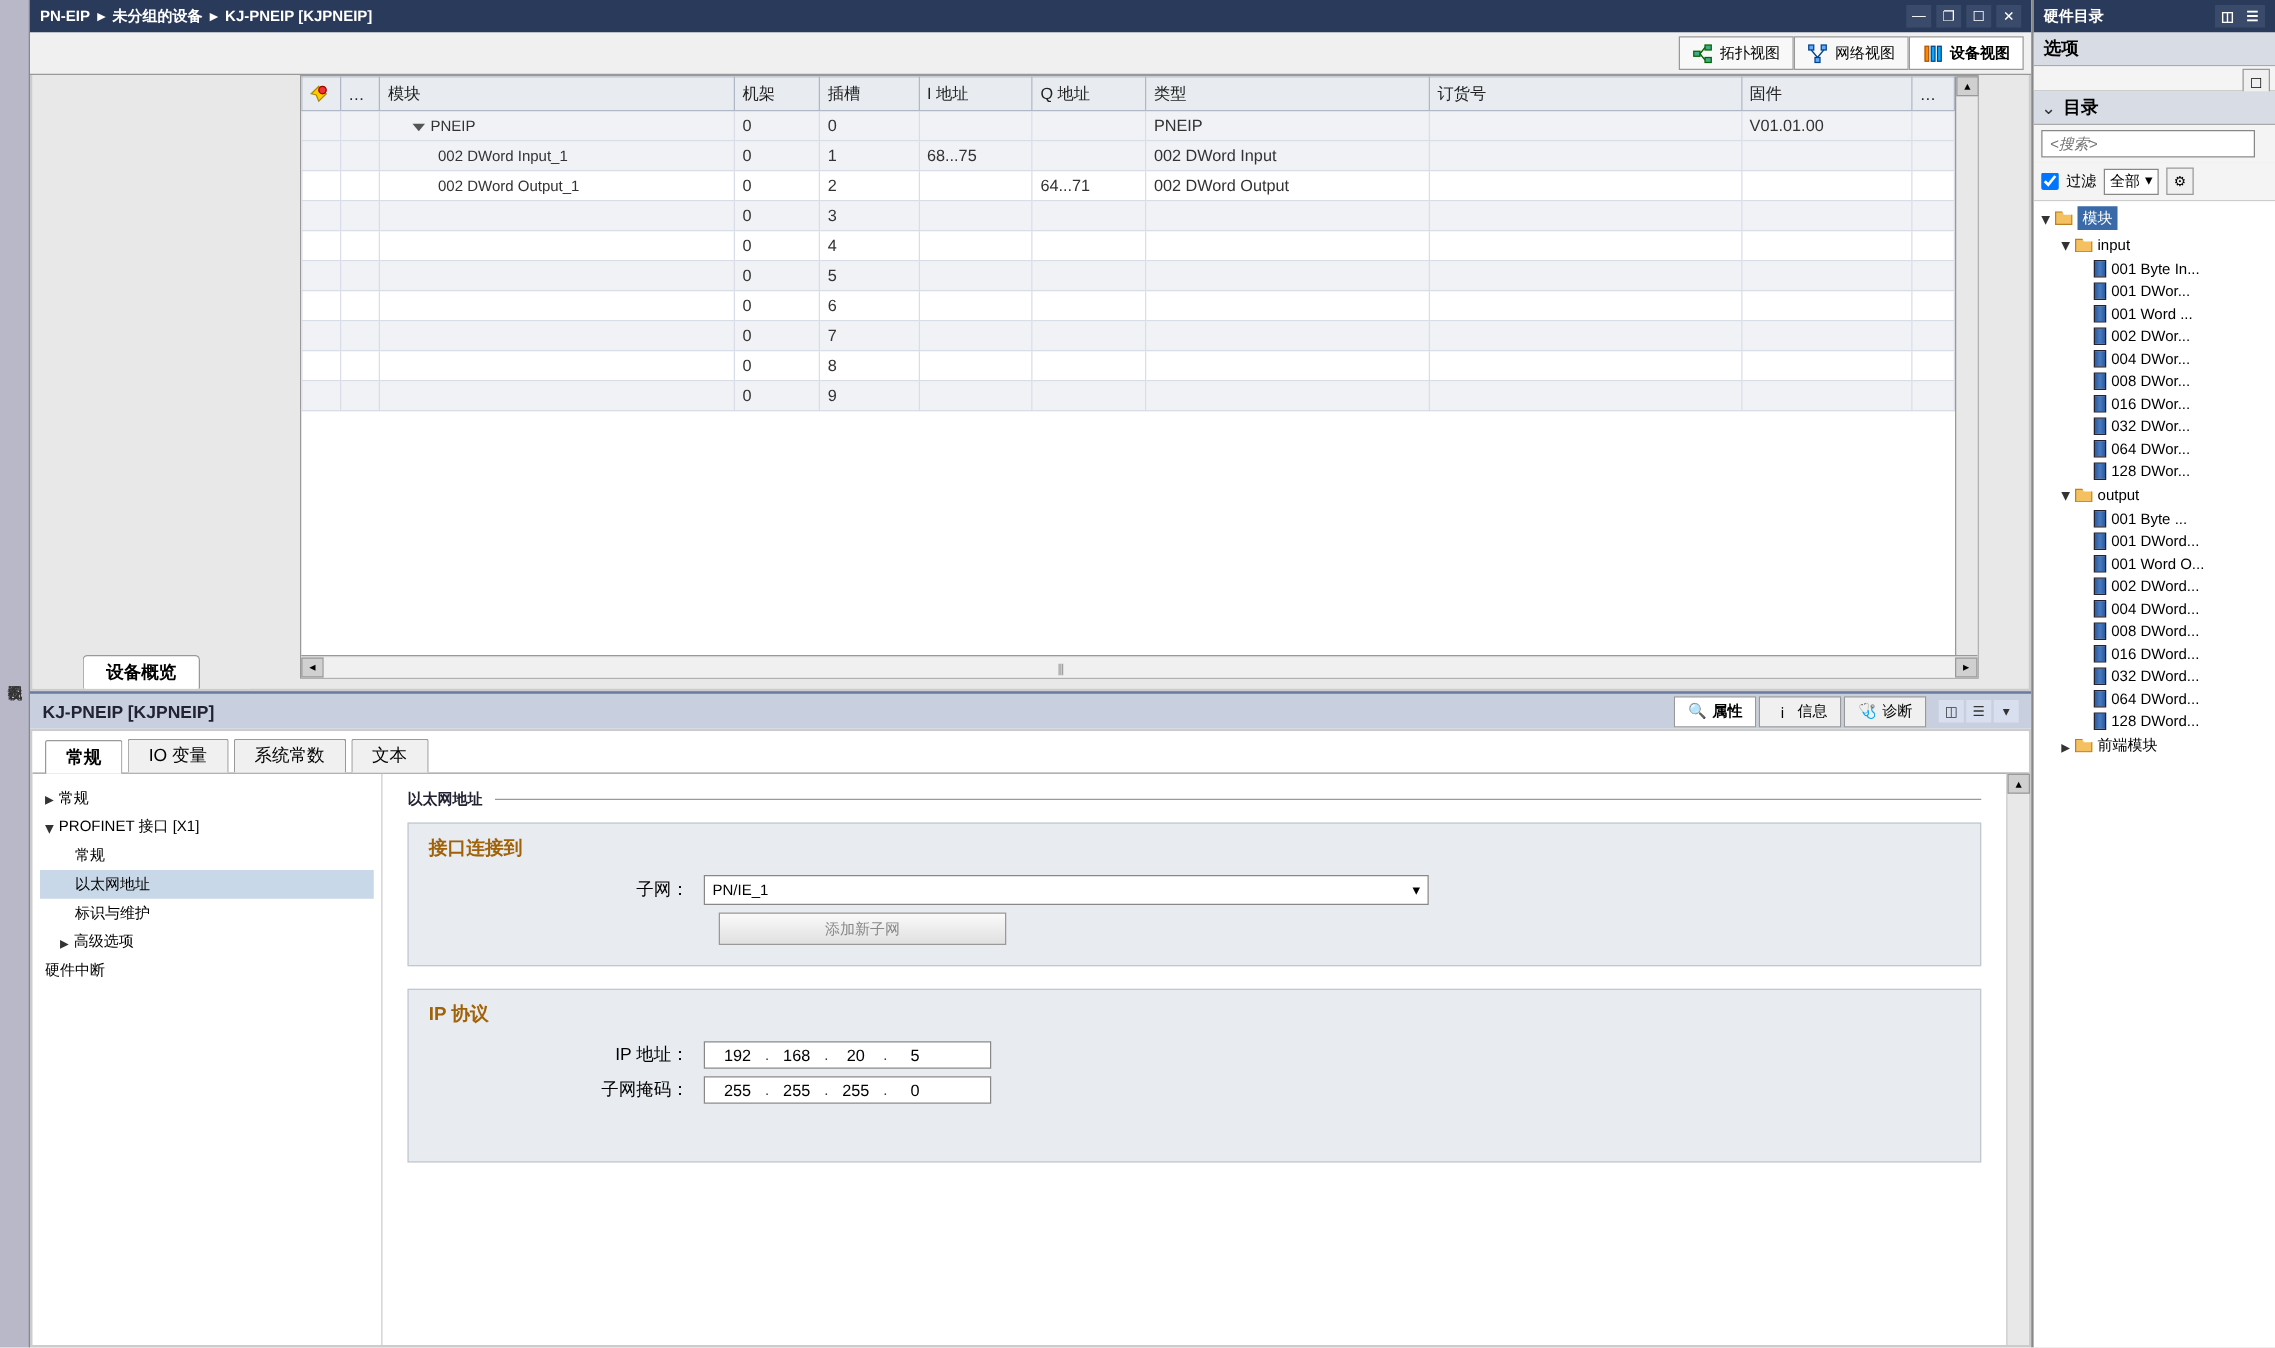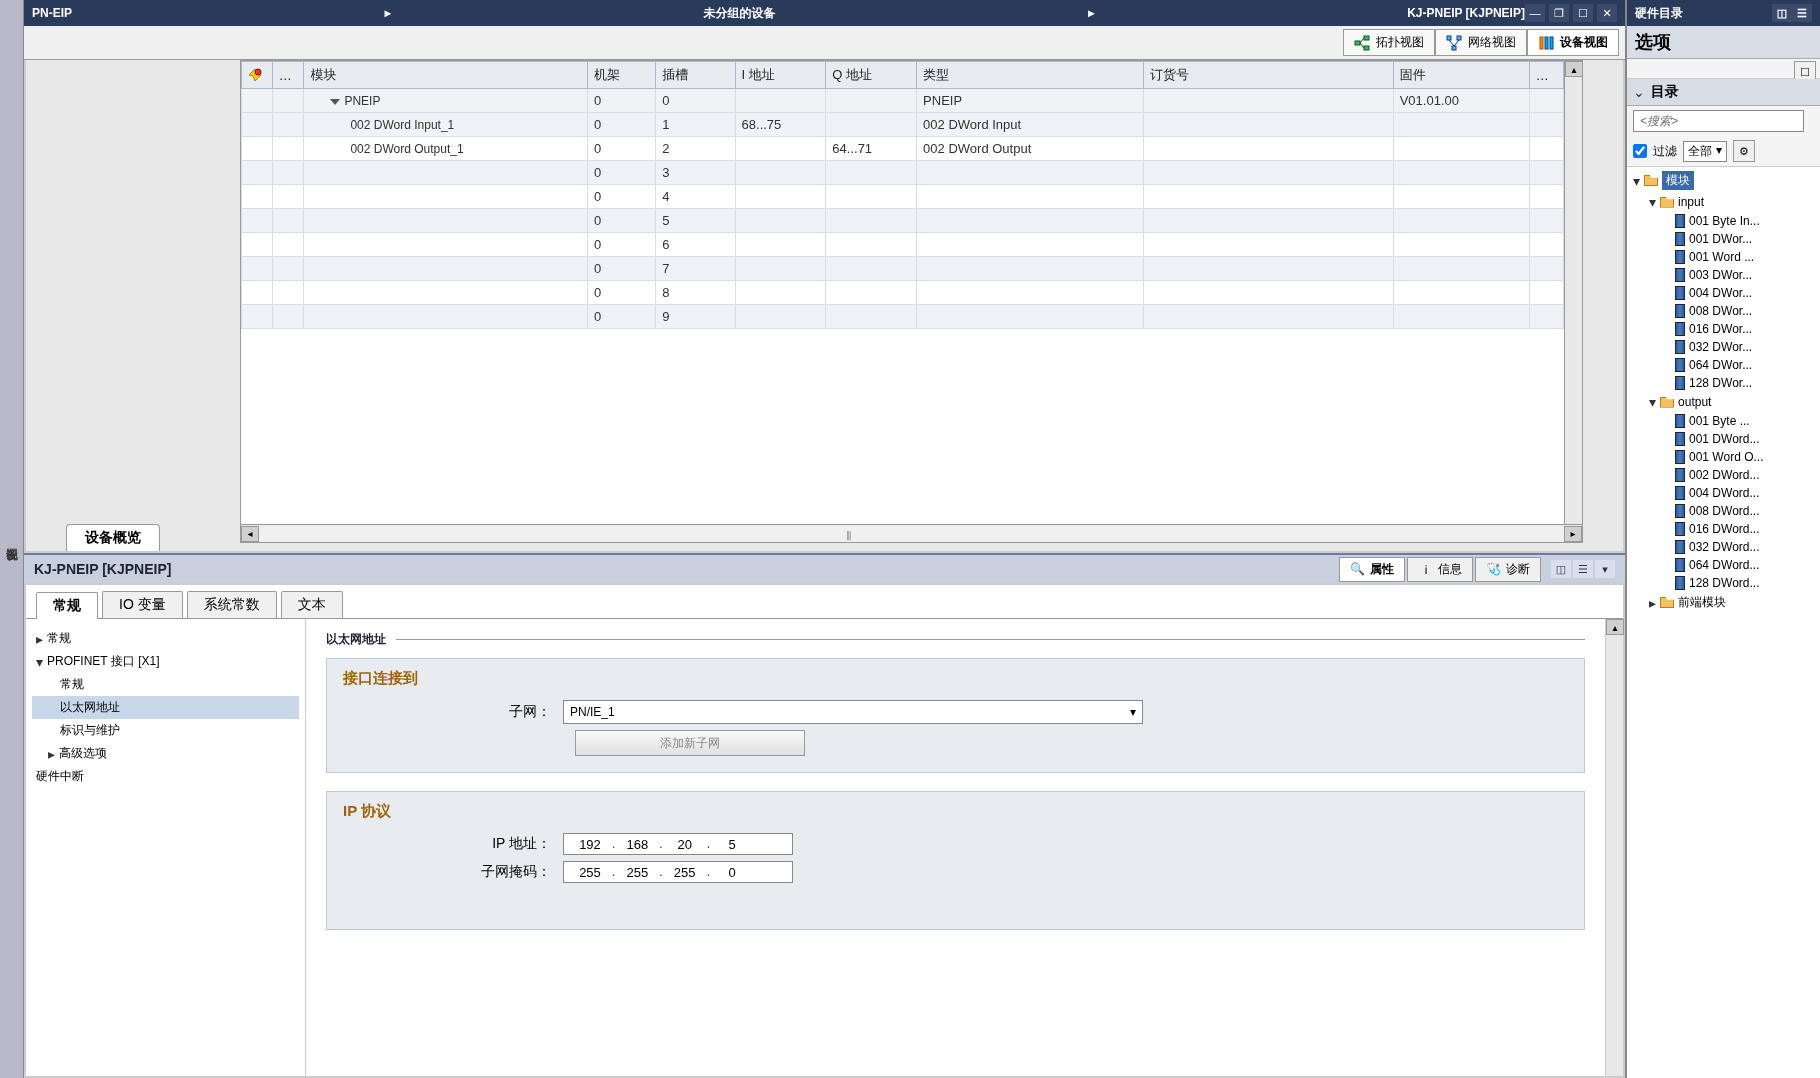--- a/index.html
+++ b/index.html
@@ -1,21 +1,21 @@
 <!DOCTYPE html>
 <html><head>
 <meta charset="utf-8">
 <style>
 * { box-sizing: border-box; margin: 0; padding: 0; font-family: "Microsoft YaHei", Arial, sans-serif; font-size: 12px; }
 body { background: #e8e8e8; overflow: hidden; }
 .app { display: flex; width: 1820px; height: 1078px; }
 .main-area { flex: 1; display: flex; flex-direction: column; min-width: 0; }
 .sidebar-tab { width: 24px; background: #b8b8c8; writing-mode: vertical-rl; text-orientation: upright; display: flex; align-items: center; justify-content: center; color: #333; border-right: 1px solid #888; cursor: pointer; }
 .title-bar { background: #2a3a5a; color: #fff; height: 26px; display: flex; align-items: center; padding: 0 8px; }
-.title-bar .breadcrumb { flex: 1; display: flex; align-items: center; gap: 6px; font-weight: bold; justify-content: space-between; }
+.title-bar .breadcrumb { flex: 1; display: flex; align-items: center; gap: 6px; font-weight: bold; }
 .title-bar .win-controls { display: flex; gap: 4px; }
 .win-btn { width: 20px; height: 18px; background: #3a4a6a; color: #fff; display: flex; align-items: center; justify-content: center; cursor: pointer; font-size: 11px; }
 .view-tabs-row { background: #f0f0f0; border-bottom: 1px solid #999; height: 34px; display: flex; align-items: center; justify-content: flex-end; padding: 0 6px; gap: 0; }
 .view-tab { border: 1px solid #999; padding: 4px 10px; background: #f8f8f8; display: flex; align-items: center; gap: 6px; cursor: pointer; font-size: 14px; }
 .view-tab.active { background: #fff; font-weight: bold; }
 .icon-sm { width: 16px; height: 16px; display: inline-flex; align-items: center; justify-content: center; }
 .device-panel { flex: 1; display: flex; flex-direction: row; background: #e8e8e8; min-height: 0; border: 2px solid #ccc; border-top: none; }
 .tab-strip { display: flex; align-items: flex-end; padding: 4px 40px 0 40px; background: #e8e8e8; }
 .file-tab { background: #fff; border: 1px solid #999; border-bottom: none; padding: 4px 18px; font-size: 14px; font-weight: bold; border-radius: 4px 4px 0 0; }
 .grid-wrap { flex: 1; background: #fff; margin: 0 40px 8px 40px; border: 1px solid #999; display: flex; flex-direction: column; min-height: 0; }
@@ -54,21 +54,21 @@
 .form-row { display: flex; align-items: center; margin: 6px 0; }
 .form-label { width: 220px; text-align: right; padding-right: 12px; font-size: 14px; }
 .form-select { flex: 1; max-width: 580px; height: 24px; border: 1px solid #888; background: #fff; padding: 2px 6px; display: flex; align-items: center; justify-content: space-between; cursor: pointer; }
 .form-btn { margin-left: 232px; width: 230px; height: 26px; background: linear-gradient(#fafafa,#e0e0e0); border: 1px solid #999; color: #888; cursor: pointer; }
 .ip-input { display: flex; gap: 0; border: 1px solid #888; background: #fff; height: 22px; align-items: center; padding: 0 4px; width: 230px; }
 .ip-seg { width: 44px; text-align: center; border: none; outline: none; font-size: 13px; }
 .ip-dot { color: #333; }
 .right-panel { width: 195px; background: #e8e8e8; display: flex; flex-direction: column; border-left: 2px solid #888; }
 .right-title { background: #2a3a5a; color: #fff; height: 26px; display: flex; align-items: center; padding: 0 8px; font-weight: bold; }
 .right-title span:first-child { flex: 1; }
-.right-section-hdr { background: #d8dce4; border-bottom: 1px solid #aaa; padding: 4px 8px; font-size: 18px; font-weight: bold; }
+.right-section-hdr { background: #d8dce4; border-bottom: 1px solid #aaa; padding: 4px 8px; font-size: 14px; font-weight: bold; }
 .cat-header { display: flex; align-items: center; gap: 6px; padding: 4px 6px; background: #d8dce4; border-bottom: 1px solid #aaa; }
 .exp-caret { cursor: pointer; font-size: 14px; color: #333; }
 .cat-title { font-size: 14px; font-weight: bold; flex: 1; }
 .search-row { display: flex; align-items: center; gap: 16px; padding: 4px 6px; background: #f4f4f4; }
 .search-input { flex: 1; height: 22px; border: 1px solid #888; padding: 2px 6px; font-style: italic; color: #888; }
 .tb-btn { width: 22px; height: 22px; border: 1px solid #999; background: #f0f0f0; display: flex; align-items: center; justify-content: center; cursor: pointer; font-size: 11px; }
 .filter-row { display: flex; align-items: center; gap: 6px; padding: 4px 6px; background: #f4f4f4; border-bottom: 1px solid #ccc; }
 .chk { width: 14px; height: 14px; }
 .filter-select { border: 1px solid #888; background: #fff; padding: 1px 4px; display: flex; align-items: flex-start; gap: 4px; cursor: pointer; font-size: 12px; }
 .hw-tree { flex: 1; overflow: auto; padding: 2px 4px; background: #fff; }
@@ -472,21 +472,21 @@
           <div class="hw-node" style="padding-left: 44px;">
             <span class="module-icon"></span>
             <span>001 DWor...</span>
           </div>
           <div class="hw-node" style="padding-left: 44px;">
             <span class="module-icon"></span>
             <span>001 Word ...</span>
           </div>
           <div class="hw-node" style="padding-left: 44px;">
             <span class="module-icon"></span>
-            <span>003 DWor...</span>
+            <span>002 DWor...</span>
           </div>
           <div class="hw-node" style="padding-left: 44px;">
             <span class="module-icon"></span>
             <span>004 DWor...</span>
           </div>
           <div class="hw-node" style="padding-left: 44px;">
             <span class="module-icon"></span>
             <span>008 DWor...</span>
           </div>
           <div class="hw-node" style="padding-left: 44px;">

